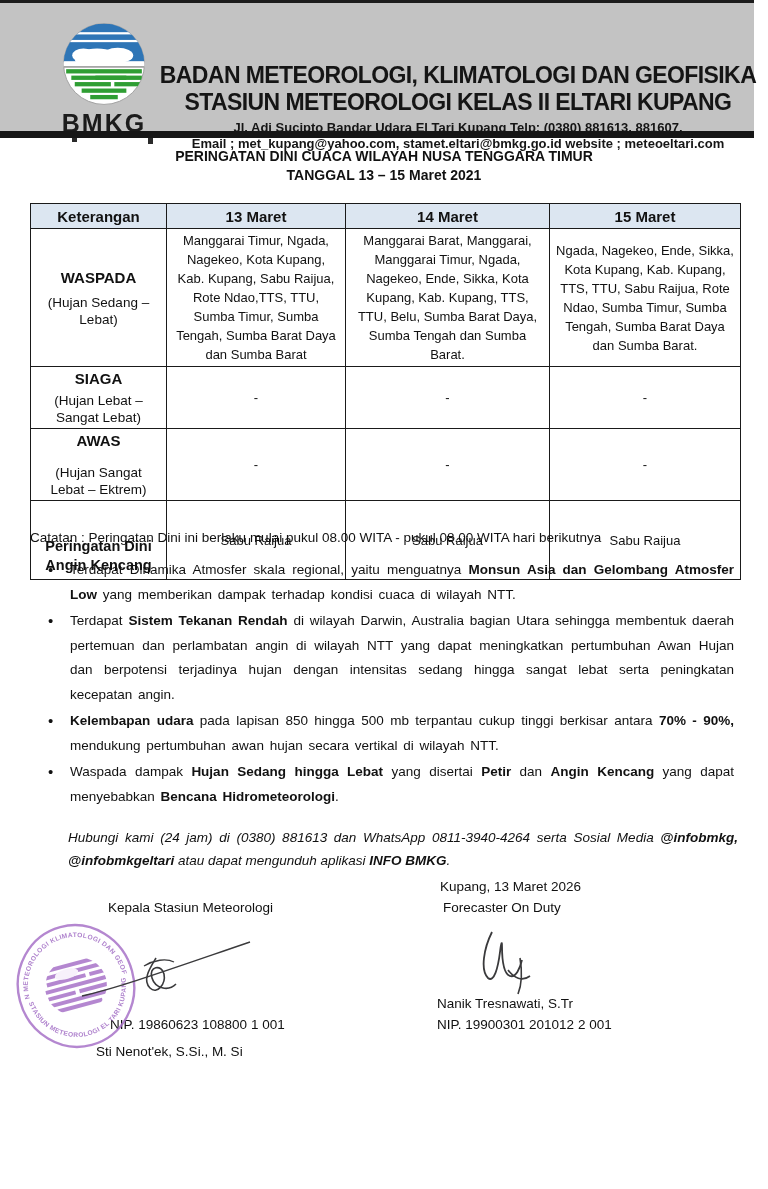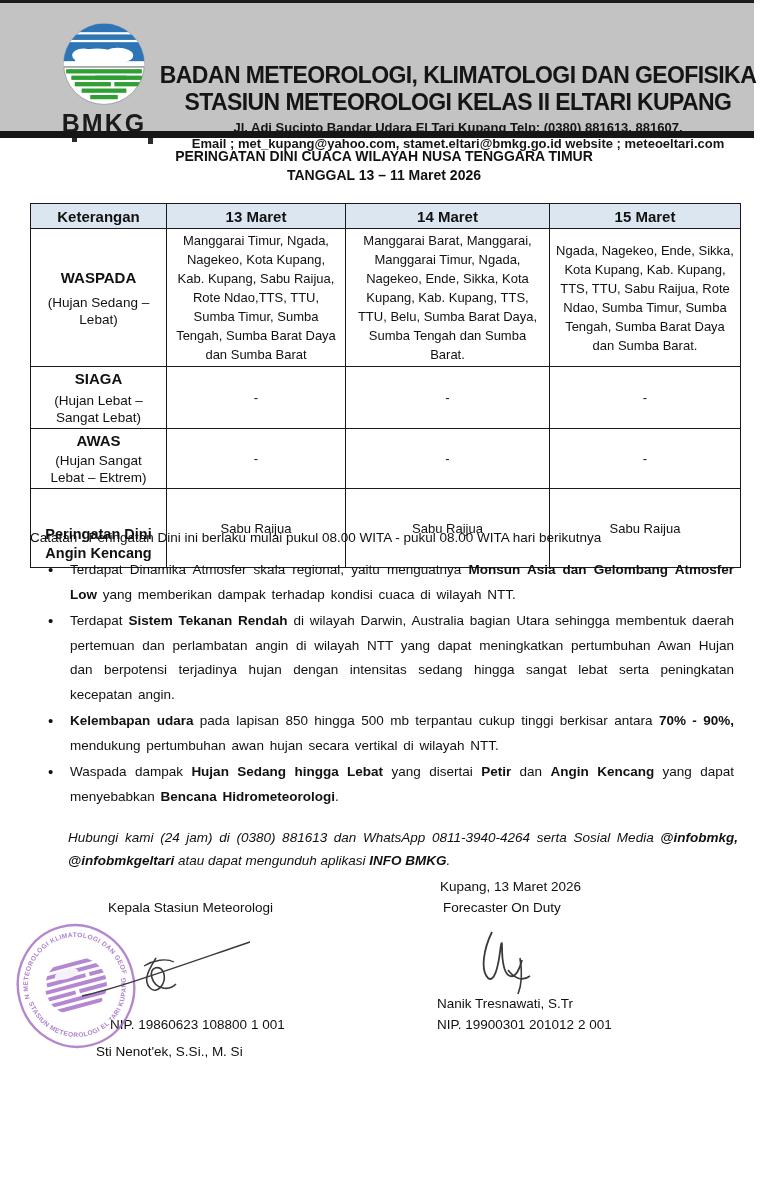--- a/index.html
+++ b/index.html
@@ -94,21 +94,21 @@
       <div class="head-line3">Jl. Adi Sucipto Bandar Udara El Tari Kupang Telp; (0380) 881613, 881607,</div>
       <div class="head-line4">Email ; met_kupang@yahoo.com, stamet.eltari@bmkg.go.id   website ; meteoeltari.com</div>
     </div>
   </div>
   <div class="head-bar"></div>
   <div class="tick t1"></div>
   <div class="tick t2"></div>
 
   <div class="doc-title">
     <div>PERINGATAN DINI CUACA WILAYAH NUSA TENGGARA TIMUR</div>
-    <div>TANGGAL 13 – 11 Maret 2026</div>
+    <div>TANGGAL 13 – 15 Maret 2021</div>
   </div>
 
   <table class="warning">
     <colgroup>
       <col style="width:136px">
         <col style="width:179px">
         <col style="width:204px">
         <col style="width:191px">
     </colgroup>
     <thead>
@@ -134,21 +134,21 @@
           <div class="row-label">SIAGA</div>
           <div class="row-sublabel" style="margin-top:4px">(Hujan Lebat – Sangat Lebat)</div>
         </td>
         <td>-</td>
         <td>-</td>
         <td>-</td>
       </tr>
       <tr class="r-awas">
         <td>
           <div class="row-label">AWAS</div>
-          <div class="row-sublabel" style="margin-top:2px">(Hujan Sangat Lebat – Ektrem)</div>
+          <div class="row-sublabel" style="margin-top:14px">(Hujan Sangat Lebat – Ektrem)</div>
         </td>
         <td>-</td>
         <td>-</td>
         <td>-</td>
       </tr>
       <tr class="r-angin">
         <td>
           <div class="row-label">Peringatan Dini Angin Kencang</div>
         </td>
         <td>Sabu Raijua</td>

